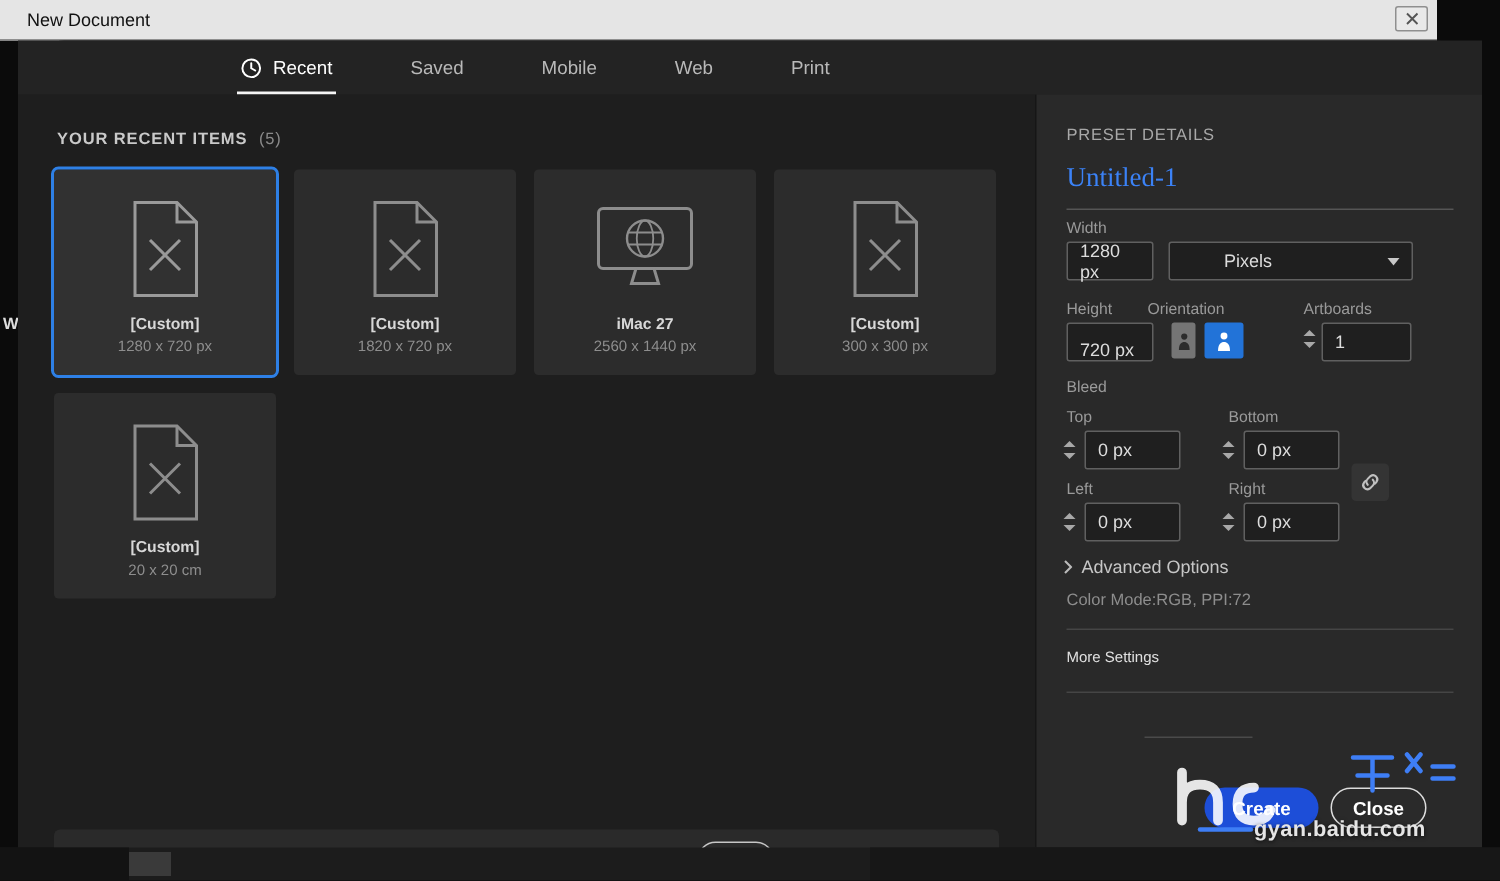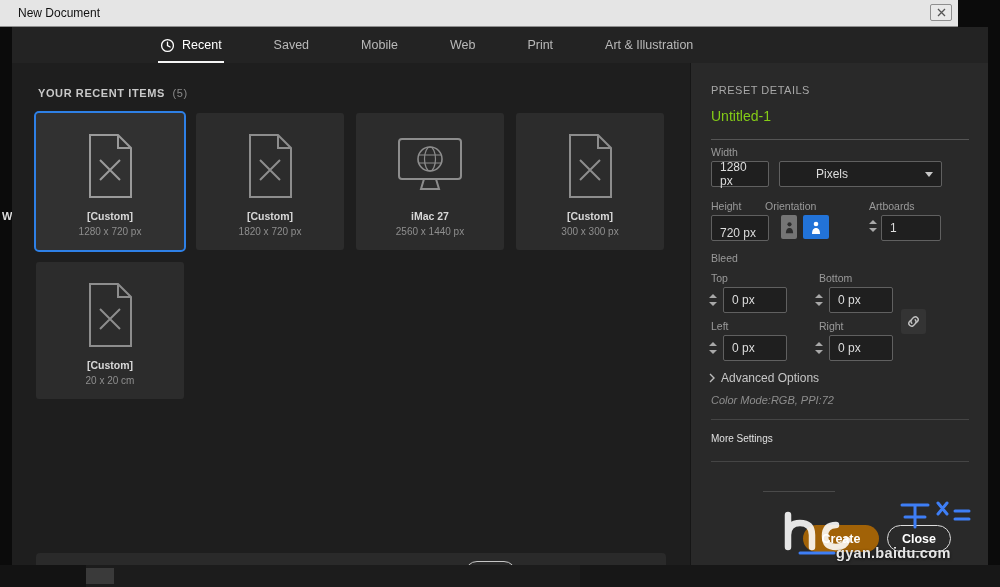--- a/index.html
+++ b/index.html
@@ -81,21 +81,21 @@
     font-family: "Liberation Sans", sans-serif;
   }
 
   
   .panel {
     position: absolute; left: 678px; top: 36px; width: 298px; height: 502px;
     background: #292929; border-left: 1px solid #161616;
   }
   .plabel { position: absolute; font-size: 10.5px; color: #9a9a9a; }
   .pheading { position: absolute; font-size: 11px; letter-spacing: .5px; color: #a8a8a8; }
-  .doc-name { position: absolute; font-size: 14px; color: #84cc16; cursor: text; }
+  .doc-name { position: absolute; font-size: 18px; color: #3b82f6; cursor: text; font-family: Liberation Serif, serif; }
   .hline { position: absolute; height: 1px; background: #555; }
   .tbox {
     position: absolute; height: 26px; background: #1f1f1f;
     border: 1px solid #606060; border-radius: 2px;
     display: flex; align-items: center; padding: 0 8px;
     font-size: 12px; color: #dddddd; cursor: text;
   }
   .dropdown { justify-content: space-between; cursor: pointer; }
   .chev {
     width: 0; height: 0; border-left: 4px solid transparent;
@@ -116,21 +116,21 @@
   .linkbox {
     position: absolute; width: 25px; height: 25px; background: #343434;
     border-radius: 3px; display: flex; align-items: center; justify-content: center; cursor: pointer;
   }
   .advrow { position: absolute; display: flex; align-items: center; gap: 6px; cursor: pointer; }
   .advrow span { font-size: 12px; color: #c6c6c6; }
   .colormode { position: absolute; font-size: 11px; color: #8d8d8d; }
   .more { position: absolute; font-size: 10px; color: #e0e0e0; cursor: pointer; }
   .btn-create {
     position: absolute; width: 76px; height: 27px; border: none; border-radius: 14px;
-    background: #a16207; color: #ffffff; font-size: 12.5px; font-weight: bold;
+    background: #1d4ed8; color: #ffffff; font-size: 12.5px; font-weight: bold;
     cursor: pointer; font-family: "Liberation Sans", sans-serif;
   }
   .btn-close {
     position: absolute; width: 64px; height: 27px; border: 1.5px solid #dcdcdc; border-radius: 14px;
     background: rgba(42,42,42,.9); color: #ffffff; font-size: 12.5px; font-weight: bold;
     cursor: pointer; font-family: "Liberation Sans", sans-serif;
   }
 
   
   .bg-letter { position: absolute; left: 2px; top: 210px; color: #dddddd; font-size: 11px; font-weight: bold; }
@@ -175,23 +175,20 @@
         </div>
       <div class="tab">
           <span>Mobile</span>
         </div>
       <div class="tab">
           <span>Web</span>
         </div>
       <div class="tab">
           <span>Print</span>
         </div>
-      <div class="tab">
-          <span>Art &amp; Illustration</span>
-        </div>
     </div>
 
     <div class="left-area">
       <div class="section-heading">
         <span>YOUR RECENT ITEMS</span>
         <span class="count">(5)</span>
       </div>
 
       <div class="cards">
 
@@ -363,21 +360,21 @@
           <path d="M9.8 6.2 a3 3 0 0 1 0 4.2 l-2 2 a3 3 0 0 1 -4.2-4.2 l1.2-1.2" fill="none" stroke="#c0c0c0" stroke-width="1.5" stroke-linecap="round"></path>
         </svg>
       </div>
 
       <div class="advrow" style="left:18px; top:308px;">
         <svg width="6" height="10" viewBox="0 0 6 10">
           <path d="M1 1 L5 5 L1 9" fill="none" stroke="#bbbbbb" stroke-width="1.4"></path>
         </svg>
         <span>Advanced Options</span>
       </div>
-      <div class="colormode" style="left:20px; top:331px;font-style:italic;">Color Mode:RGB, PPI:72</div>
+      <div class="colormode" style="left:20px; top:331px;">Color Mode:RGB, PPI:72</div>
 
       <div class="hline" style="left:20px; top:356px; width:258px; background:#454545;"></div>
       <div class="more" style="left:20px; top:370px;">More Settings</div>
       <div class="hline" style="left:20px; top:398px; width:258px; background:#454545;"></div>
       <div class="hline" style="left:72px; top:428px; width:72px; background:#4a4a4a;"></div>
 
       <button class="btn-create" style="left:112px; top:462px;">Create</button>
       <button class="btn-close" style="left:196px; top:462px;">Close</button>
     </div>
   </div>

